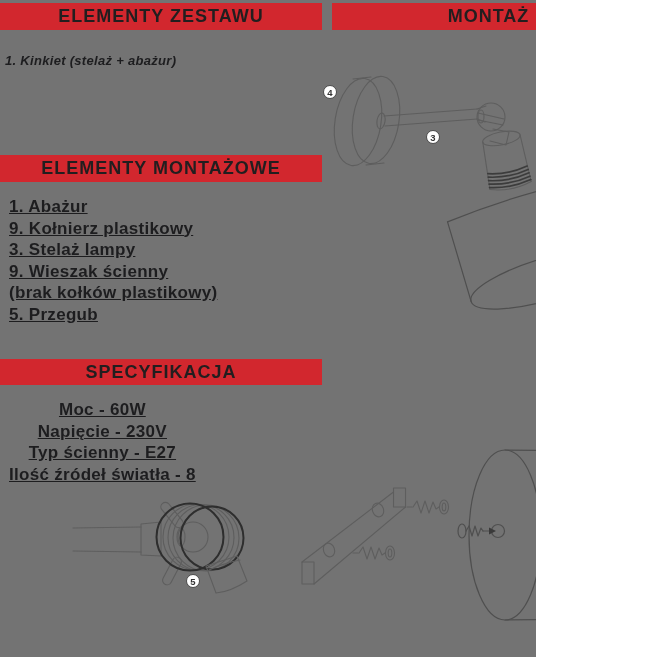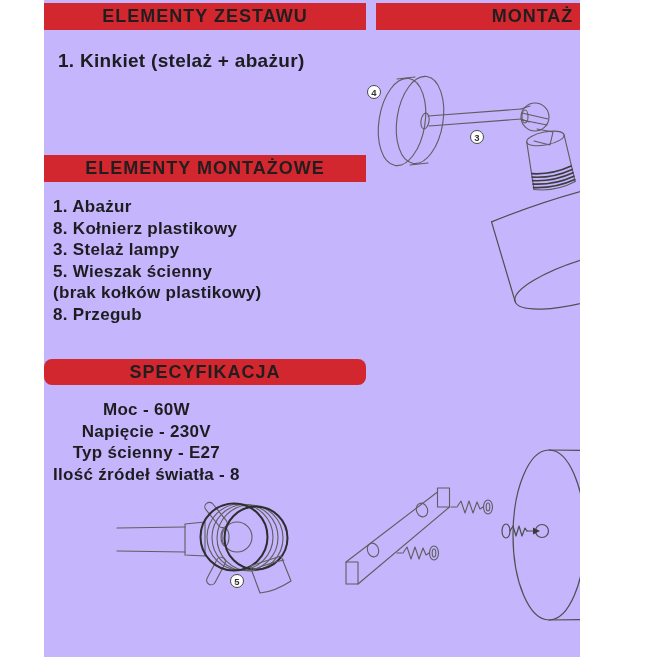--- a/index.html
+++ b/index.html
@@ -1,29 +1,29 @@
 <!DOCTYPE html>
 <html><head>
 <meta charset="utf-8">
 <style>
   html,body{margin:0;padding:0;background:#fff;}
   #page{
-    position:relative;width:536px;height:657px;background:#c4b5fd;overflow:hidden;
-    font-family:"Liberation Sans","DejaVu Sans",sans-serif;color:#1d1d1f;margin-left:44px;
+    position:relative;width:536px;height:657px;background:#737373;overflow:hidden;
+    font-family:"Liberation Sans","DejaVu Sans",sans-serif;color:#1d1d1f;
   }
   .bar{
     position:absolute;height:27px;background:#d2272e;
     display:flex;align-items:center;justify-content:center;
     font-weight:700;font-size:18px;letter-spacing:1px;color:#221e1f;
   }
   .body-line{
-    position:absolute;left:14px;font-weight:700;font-size:19px;letter-spacing:0.3px;
-    line-height:21.5px;white-space:nowrap;color:#1d1d1f;
+    position:absolute;left:5px;font-weight:700;font-size:13px;letter-spacing:0.3px;
+    line-height:21.5px;white-space:nowrap;color:#1d1d1f;font-style:italic;
   }
-  .list{position:absolute;left:9px;font-weight:700;font-size:17px;letter-spacing:0.3px;line-height:21.5px;}
+  .list{position:absolute;left:9px;font-weight:700;font-size:17px;letter-spacing:0.3px;line-height:21.5px;text-decoration:underline;}
   .list div{white-space:nowrap;}
   .callout{
     position:absolute;width:14px;height:14px;border:1.3px solid #4a4a4a;border-radius:50%;
     background:#fff;color:#333;font-size:9.5px;font-weight:700;line-height:14px;
     text-align:center;box-sizing:border-box;
   }
   .edge-line{position:absolute;left:648px;top:0;width:1.5px;height:657px;background:#2e2e2e;}
   svg{position:absolute;}
 </style>
 </head>
@@ -33,33 +33,33 @@
 
   <div class="bar" style="left:0;top:3px;width:322px;">
     <span>ELEMENTY ZESTAWU</span>
   </div>
   <div class="bar" style="left:332px;top:3px;width:313px;">
     <span>MONTAŻ</span>
   </div>
   <div class="bar" style="left:0;top:155px;width:322px;">
     <span>ELEMENTY MONTAŻOWE</span>
   </div>
-  <div class="bar" style="left:0;top:359px;width:322px;height:26px;border-radius:8px;">
+  <div class="bar" style="left:0;top:359px;width:322px;height:26px;">
     <span>SPECYFIKACJA</span>
   </div>
 
   <div class="body-line" style="top:50px;">1. Kinkiet (stelaż + abażur)</div>
 
   <div class="list" style="top:196px;">
     <div>1. Abażur</div>
-    <div>8. Kołnierz plastikowy</div>
+    <div>9. Kołnierz plastikowy</div>
     <div>3. Stelaż lampy</div>
-    <div>5. Wieszak ścienny</div>
+    <div>9. Wieszak ścienny</div>
     <div>(brak kołków plastikowy)</div>
-    <div>8. Przegub</div>
+    <div>5. Przegub</div>
   </div>
 
   <div class="list" style="top:399px;text-align:center;">
     <div>Moc - 60W</div>
     <div>Napięcie - 230V</div>
     <div>Typ ścienny - E27</div>
     <div>Ilość źródeł światła - 8</div>
   </div>
 
   <svg style="left:325px;top:65px;" width="323" height="300" viewBox="0 0 323 300" fill="none" stroke="#5e5e5e" stroke-width="1.1" stroke-linecap="round" stroke-linejoin="round">

